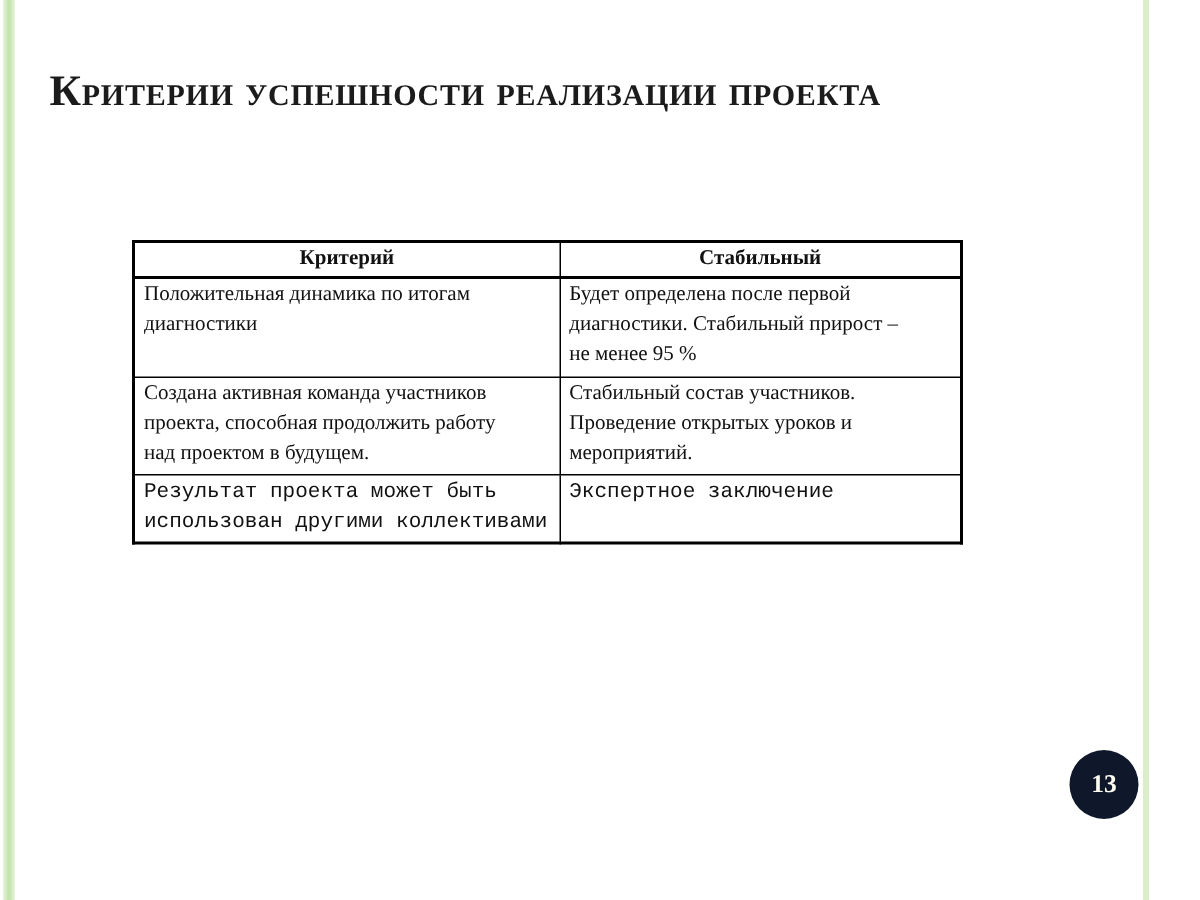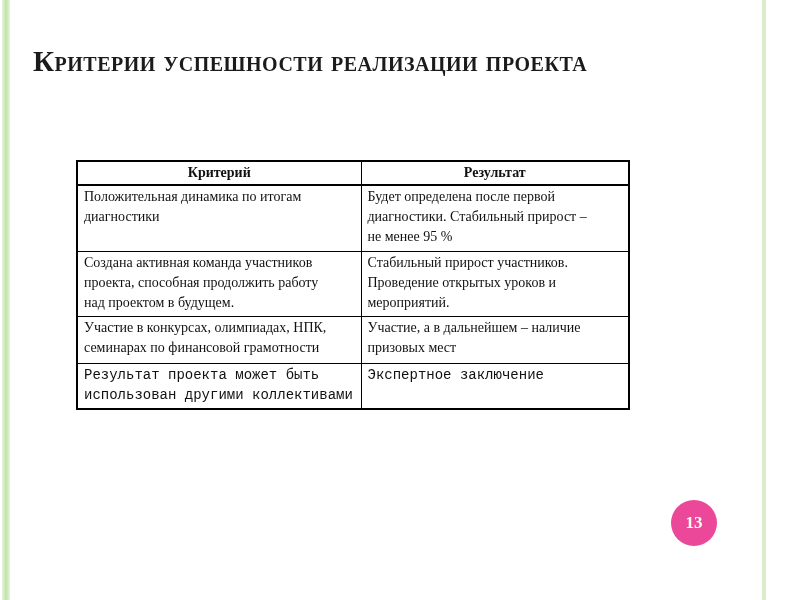--- a/index.html
+++ b/index.html
@@ -38,21 +38,21 @@
     line-height: 38px;
     font-weight: bold;
     font-variant: small-caps;
     letter-spacing: 0.5px;
     color: #1b1b1b;
     white-space: nowrap;
   }
 
   table.criteria {
     position: absolute;
-    left: 76px; top: 160px;
+    left: 88px; top: 160px;
     width: 552px;
     border-collapse: collapse;
     table-layout: fixed;
     font-size: 14px;
     line-height: 20px;
     color: #111111;
     border: 2px solid #000000;
   }
   table.criteria th, table.criteria td {
     border: 1px solid #000000;
@@ -70,24 +70,24 @@
   }
   .col-criterion { width: 284px; }
   .col-indicator { width: 268px; }
   tr.r1 { height: 66px; }
   tr.r2 { height: 63px; }
   tr.r3 { height: 47px; }
   tr.r4 { height: 40px; font-family: Liberation Mono, monospace; }
 
   .page-badge {
     position: absolute;
-    left: 671px; top: 500px;
+    left: 713px; top: 500px;
     width: 46px; height: 46px;
     border-radius: 50%;
-    background: #ec4899;
+    background: #0f172a;
     display: flex;
     align-items: center;
     justify-content: center;
   }
   .page-badge span {
     color: #fcfcf0;
     font-size: 17px;
     font-weight: bold;
     font-family: "Liberation Serif", serif;
   }
@@ -107,44 +107,38 @@
   <h1 class="title">Критерии успешности реализации проекта</h1>
 
   <table class="criteria">
     <colgroup>
       <col class="col-criterion">
       <col class="col-indicator">
     </colgroup>
     <thead>
       <tr>
         <th>Критерий</th>
-        <th>Результат</th>
+        <th>Стабильный</th>
       </tr>
     </thead>
     <tbody>
       <tr class="r1">
         <td>Положительная динамика по итогам
 диагностики</td>
         <td>Будет определена после первой
 диагностики. Стабильный прирост –
 не менее 95 %</td>
       </tr>
       <tr class="r2">
         <td>Создана активная команда участников
 проекта, способная продолжить работу
 над проектом в будущем.</td>
-        <td>Стабильный прирост участников.
+        <td>Стабильный состав участников.
 Проведение открытых уроков и
 мероприятий.</td>
-      </tr>
-      <tr class="r3">
-        <td>Участие в конкурсах, олимпиадах, НПК,
-семинарах по финансовой грамотности</td>
-        <td>Участие, а в дальнейшем – наличие
-призовых мест</td>
       </tr>
       <tr class="r4">
         <td>Результат проекта может быть
 использован другими коллективами</td>
         <td>Экспертное заключение</td>
       </tr>
     </tbody>
   </table>
 
   <div class="page-badge">

